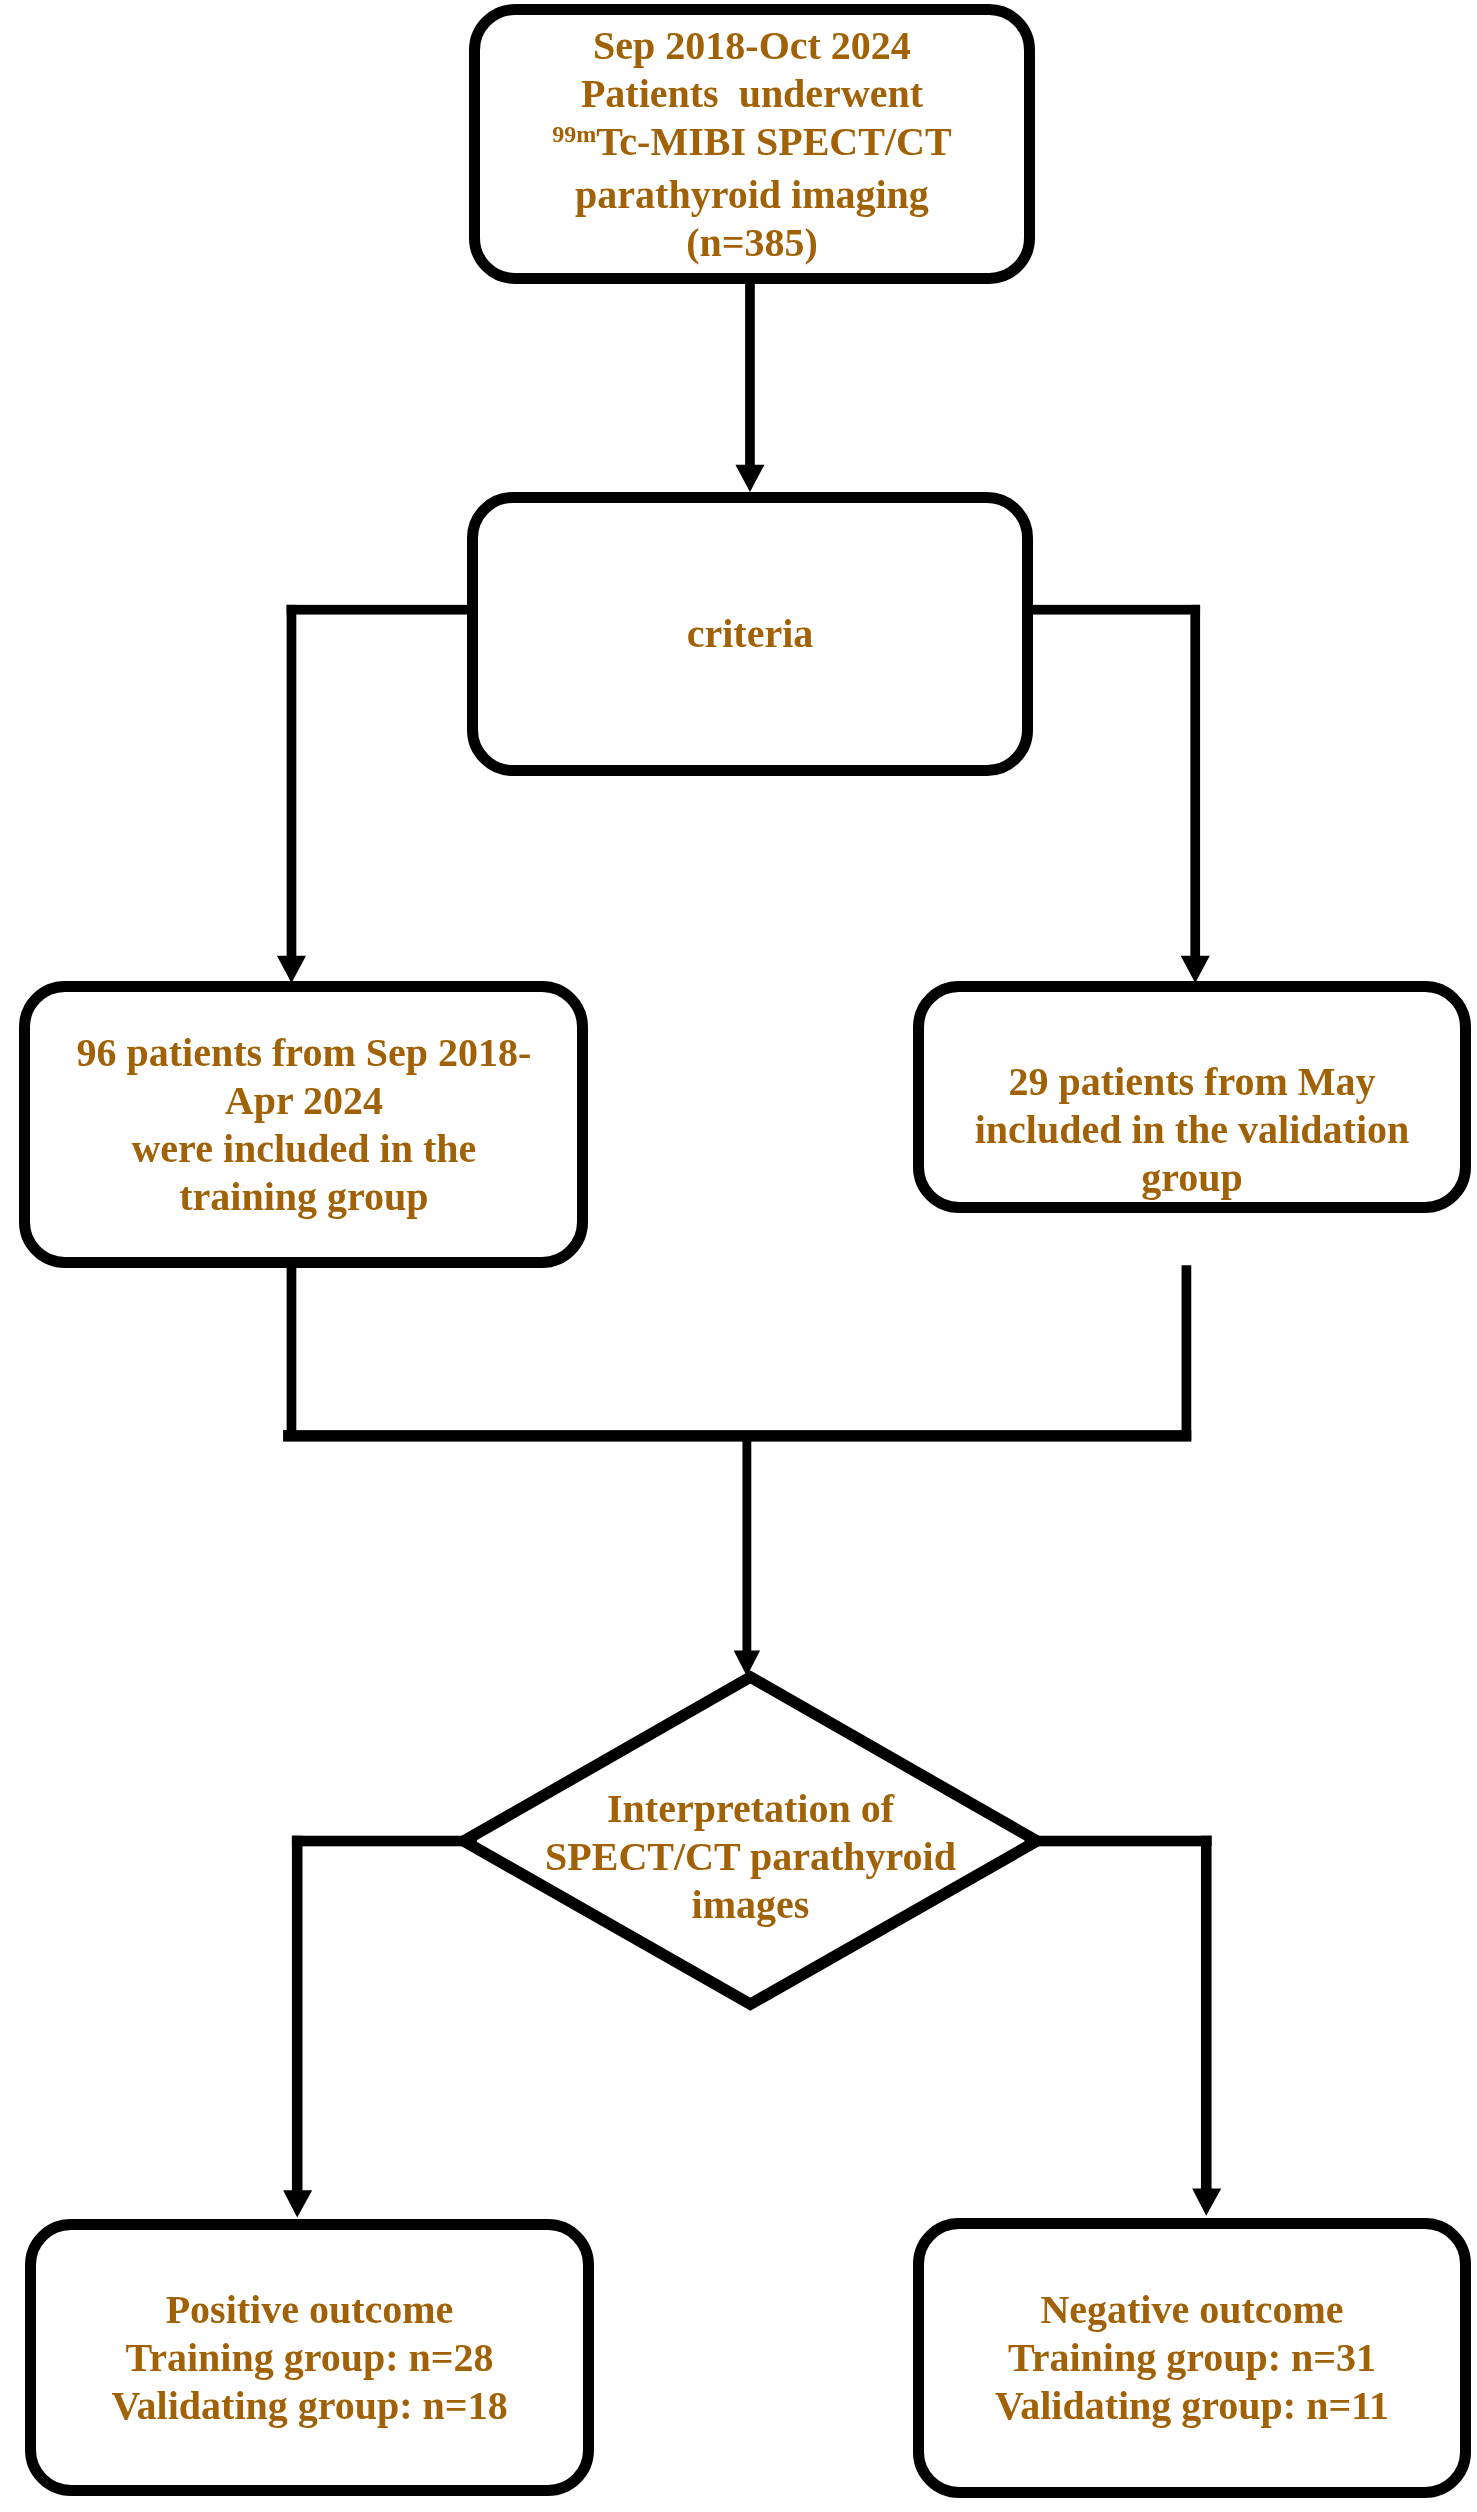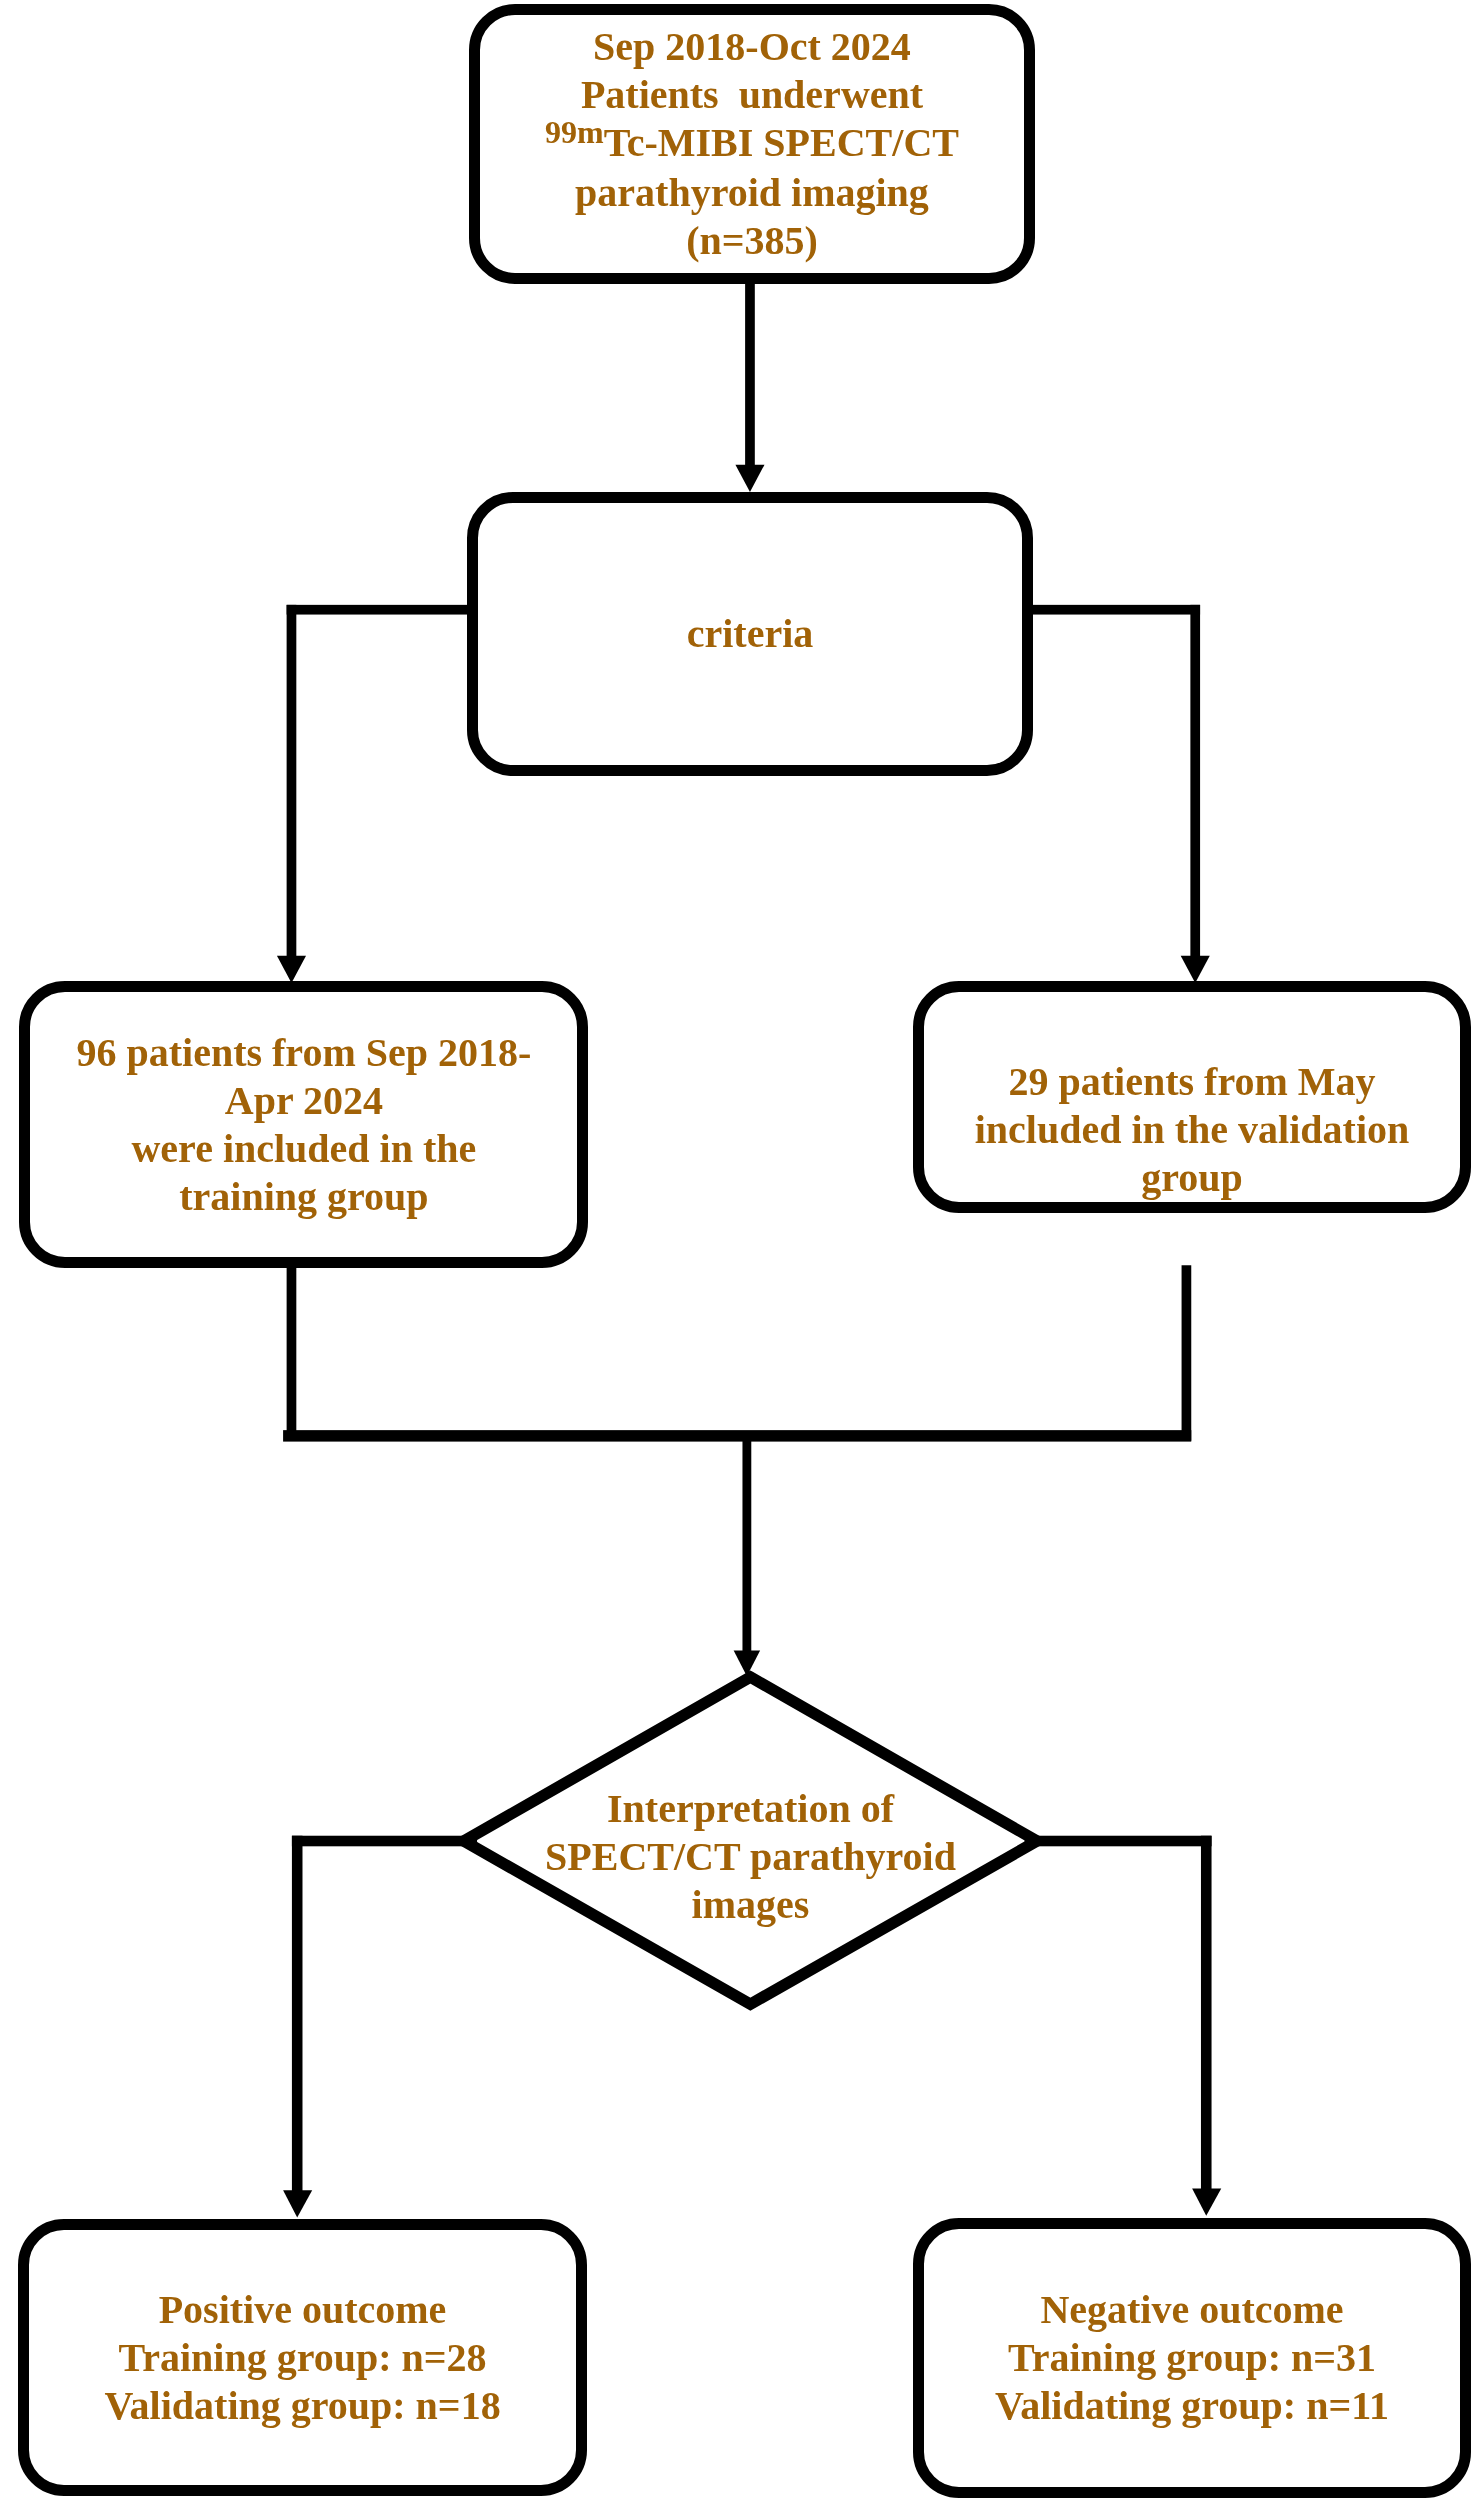--- a/index.html
+++ b/index.html
@@ -29,21 +29,21 @@
   }
   .txt {
     text-align: center;
     font-weight: bold;
     font-size: 40px;
     line-height: 48px;
     letter-spacing: 0px;
   }
   .line { white-space: pre-wrap; }
   .sup {
-    font-size: 32px;
+    font-size: 24px;
     position: relative;
     top: -13.2px;
     white-space: pre-wrap;
   }
   .diamond-text {
     position: absolute;
     left: 486px;
     top: 1753px;
     width: 529px;
     height: 176px;
@@ -124,21 +124,21 @@
   </div>
 
   <div class="diamond-text">
     <div class="txt">
       <div class="line">Interpretation of</div>
       <div class="line">SPECT/CT parathyroid</div>
       <div class="line">images</div>
     </div>
   </div>
 
-  <div class="node" style="left:18px; top:2219px; width:569px; height:277px;">
+  <div class="node" style="left:25px; top:2219px; width:569px; height:277px;">
     <div class="txt">
       <div class="line">Positive outcome</div>
       <div class="line">Training group: n=28</div>
       <div class="line">Validating group: n=18</div>
     </div>
   </div>
 
   <div class="node" style="left:913px; top:2218px; width:558px; height:280px;">
     <div class="txt">
       <div class="line">Negative outcome</div>

